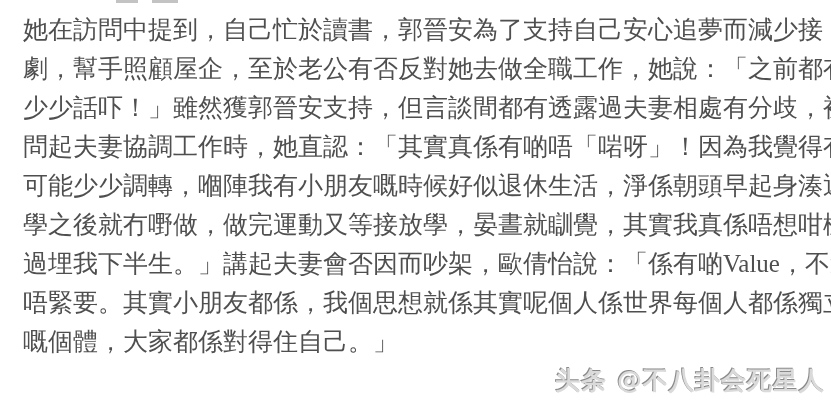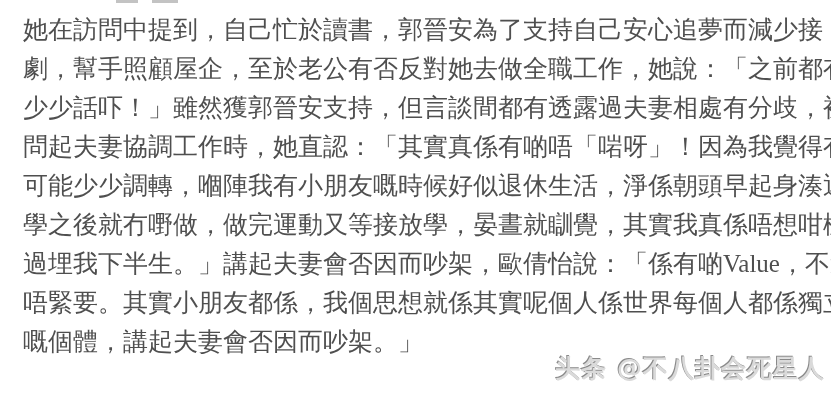--- a/index.html
+++ b/index.html
@@ -43,21 +43,21 @@
     letter-spacing: 0px;
   }
   .article .line {
     white-space: nowrap;
     font-family: Liberation Serif, serif;
   }
 
   .watermark {
     position: absolute;
     right: 6px;
-    bottom: 16px;
+    bottom: 4px;
     font-size: 25px;
     font-weight: bold;
     letter-spacing: 1px;
     color: var(--watermark-color, #dadada);
     text-shadow: -1px -1px 0 #8a8a8a, 1px 1px 0 #ffffff;
     white-space: nowrap;
     margin-top: 20px;
   }
 </style>
 </head>
@@ -72,20 +72,20 @@
 
   <div class="article">
     <div class="line">她在訪問中提到，自己忙於讀書，郭晉安為了支持自己安心追夢而減少接</div>
     <div class="line">劇，幫手照顧屋企，至於老公有否反對她去做全職工作，她說：「之前都有</div>
     <div class="line">少少話吓！」雖然獲郭晉安支持，但言談間都有透露過夫妻相處有分歧，被</div>
     <div class="line">問起夫妻協調工作時，她直認：「其實真係有啲唔「啱呀」！因為我覺得有</div>
     <div class="line">可能少少調轉，嗰陣我有小朋友嘅時候好似退休生活，淨係朝頭早起身湊返</div>
     <div class="line">學之後就冇嘢做，做完運動又等接放學，晏晝就瞓覺，其實我真係唔想咁樣</div>
     <div class="line">過埋我下半生。」講起夫妻會否因而吵架，歐倩怡說：「係有啲Value，不過</div>
     <div class="line">唔緊要。其實小朋友都係，我個思想就係其實呢個人係世界每個人都係獨立</div>
-    <div class="line">嘅個體，講起夫妻會否因而吵架。」</div>
+    <div class="line">嘅個體，大家都係對得住自己。」</div>
   </div>
 
   <div class="watermark">
     <span>头条 @不八卦会死星人</span>
   </div>
 
 </div>
 
 </body></html>

